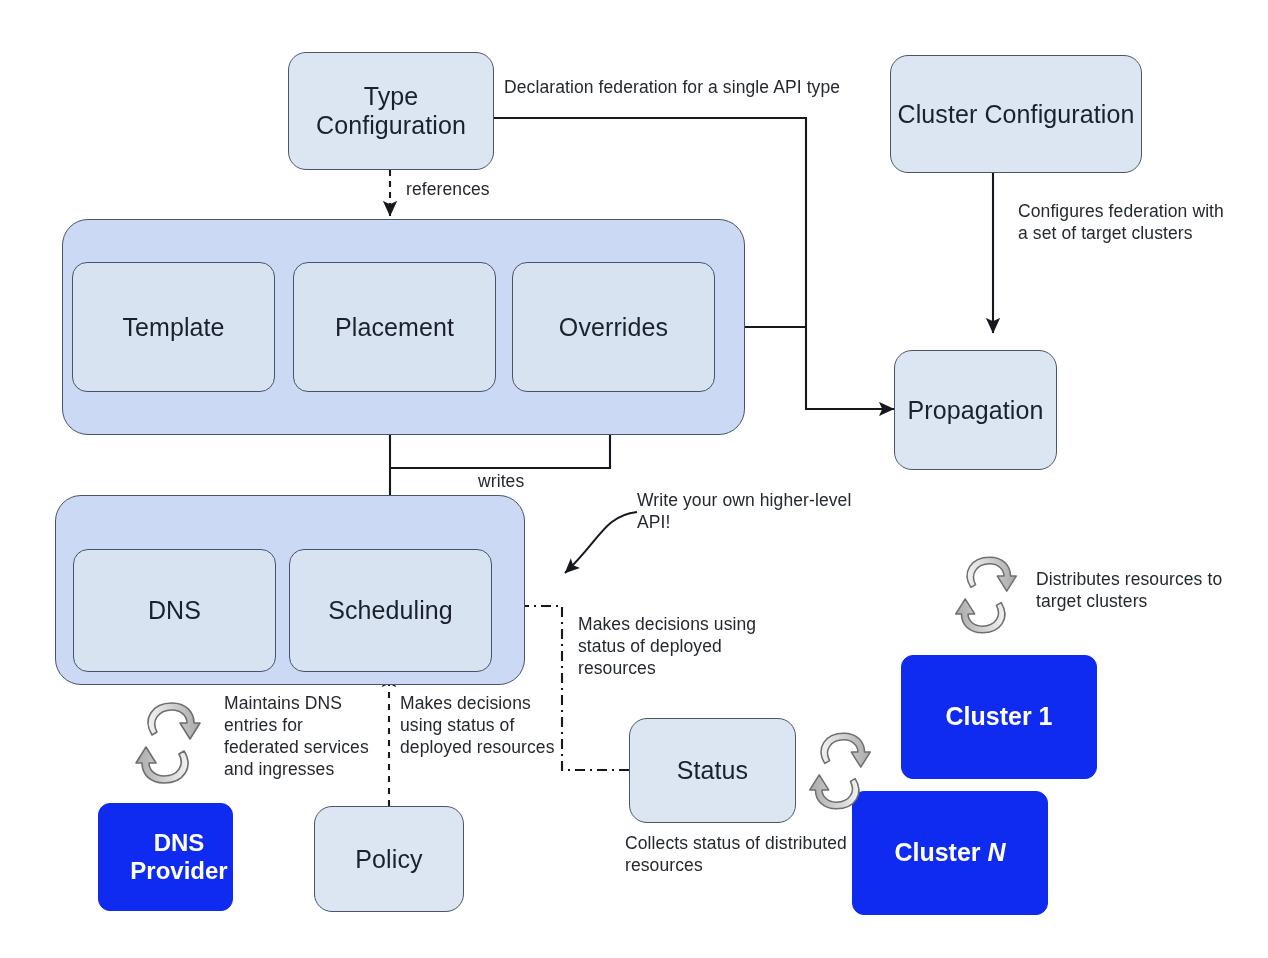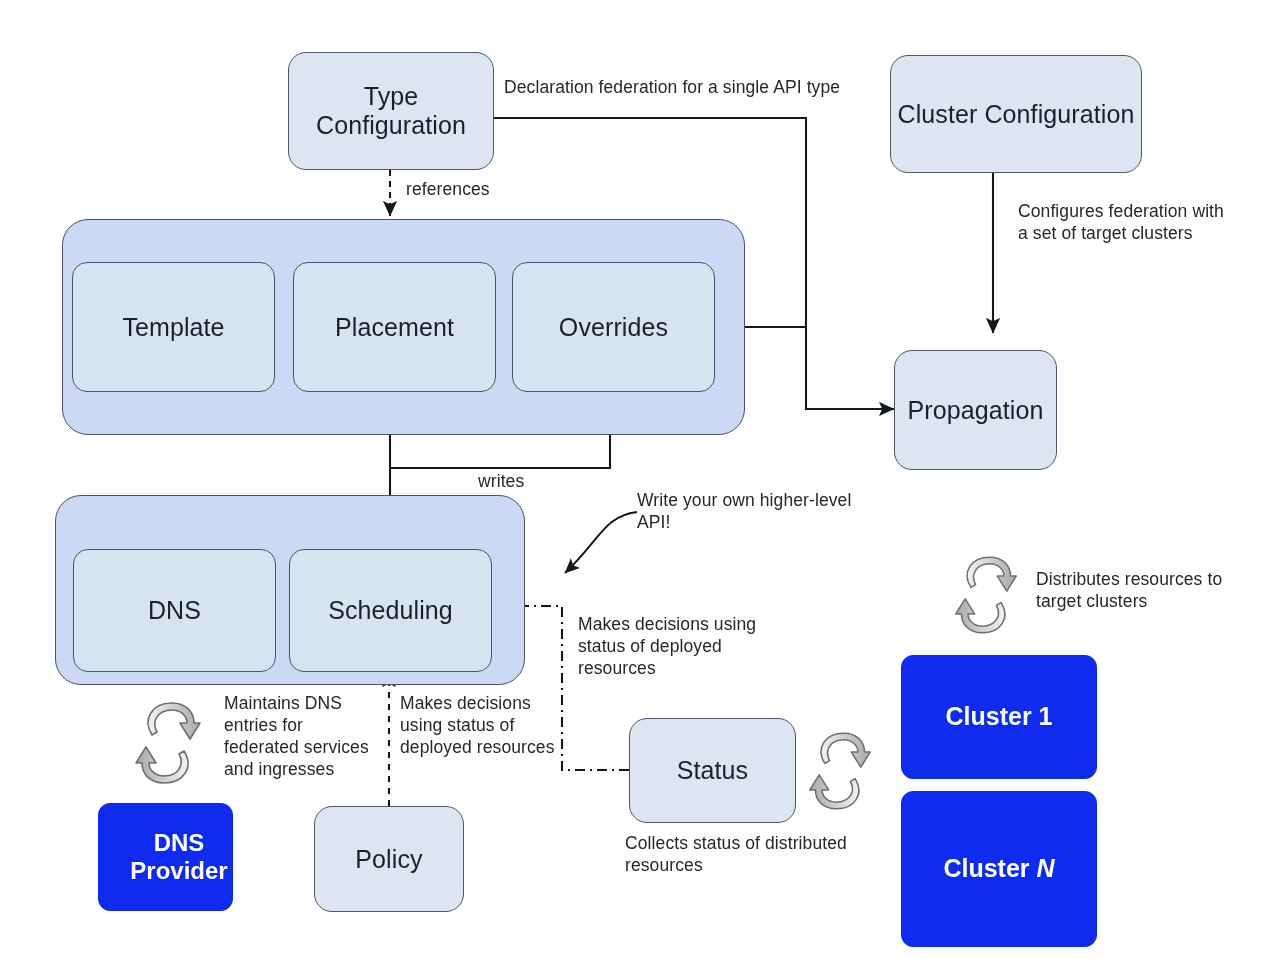--- a/index.html
+++ b/index.html
@@ -246,19 +246,19 @@
     <path d="M52,56 C62,72 52,88 32,88 C18,88 10,79 10,68 L4,68 L14,52 L24,68 L17,68 C17,75 23,81 32,81 C46,81 53,70 47,59 Z" fill="url(#lg2)" stroke="#6e6e6e" stroke-width="1.6" stroke-linejoin="round"></path>
   </svg>
 
   <div class="caption" style="left:1036px; top:568px; width:220px;">Distributes resources to
 target clusters</div>
 
   <div class="cluster" style="left:901px; top:655px; width:196px; height:124px;">
     <span>Cluster 1</span>
   </div>
 
-  <div class="cluster" style="left:901px; top:791px; width:196px; height:156px;">
+  <div class="cluster" style="left:852px; top:791px; width:196px; height:124px;">
     <span>
       <span>Cluster </span><em>N</em>
     </span>
   </div>
 
 </div>
 
 </body></html>

